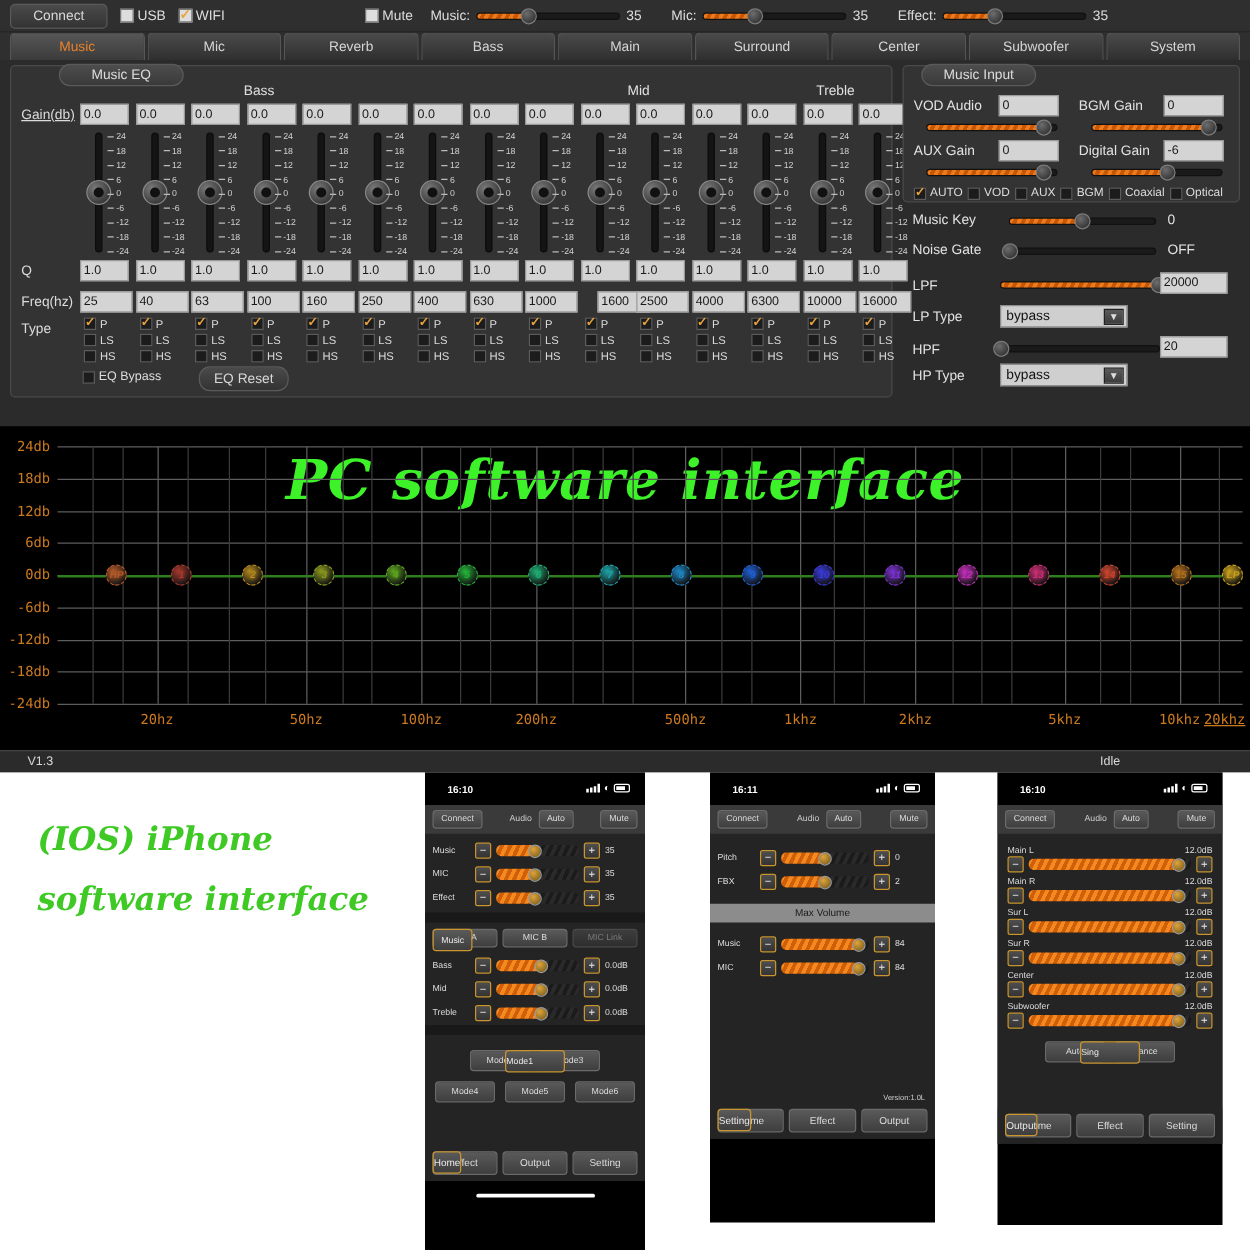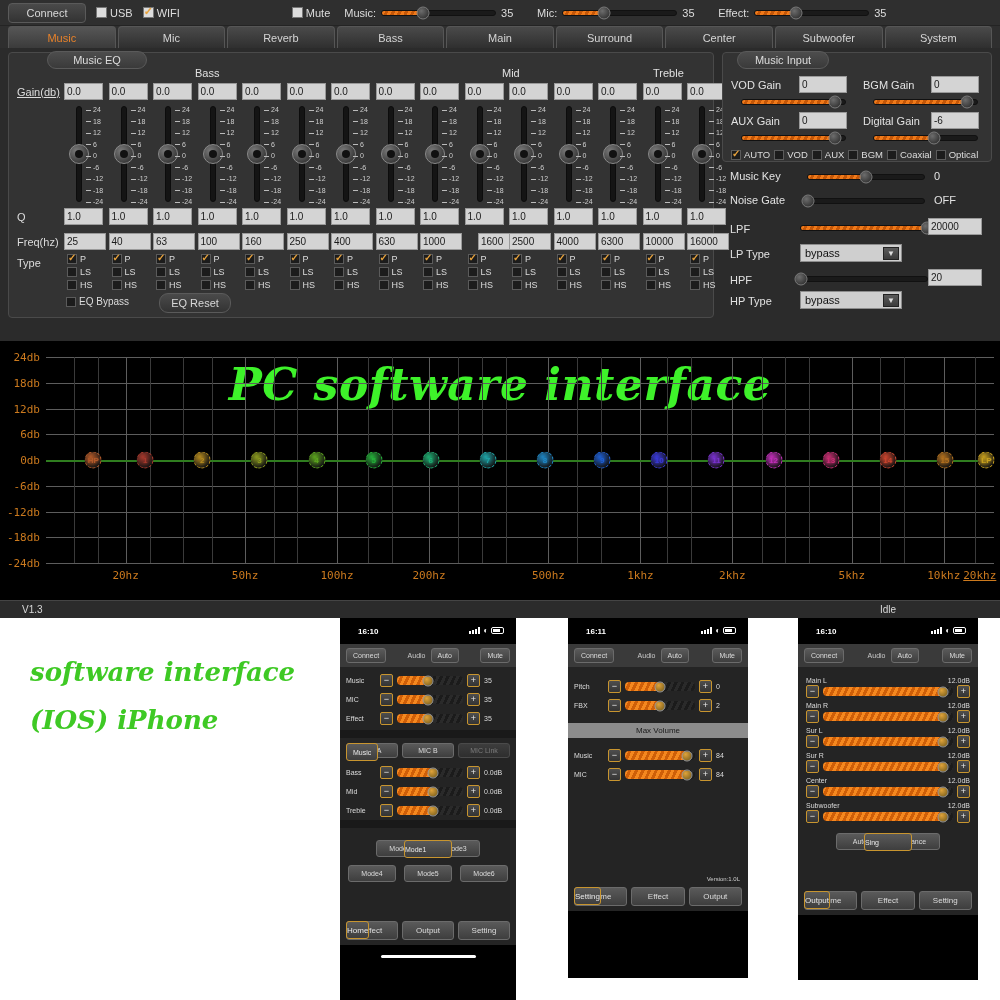--- a/index.html
+++ b/index.html
@@ -135,21 +135,21 @@
   .gline-v { position:absolute; top:0; bottom:0; width:1px; background:#5d5d5d; }
   .gline-v.minor { background:#3a3a3a; }
   .ylab { position:absolute; right:calc(100% + 6px); font-size:11px; color:#cc7a1e;
           transform:translateY(-50%); white-space:nowrap; font-family:"DejaVu Sans Mono", monospace;}
   .xlab { position:absolute; top:calc(100% + 6px); font-size:11px; color:#cc7a1e;
           transform:translateX(-50%); white-space:nowrap; font-family:"DejaVu Sans Mono", monospace;}
   #curve { position:absolute; left:0; right:0; height:2px; background:#2f7d1f; }
   .node {
     position:absolute; width:17px; height:17px; border-radius:50%;
     transform:translate(-50%,-50%); display:flex; align-items:center; justify-content:center;
-    font-size:8px; font-weight:bold; color:#fff;
+    font-size:8px; font-weight:bold; font-style:italic; color:#fff;
   }
   #watermark {
     position:absolute; left:0; right:0; top:18px; text-align:center;
     font-family:"DejaVu Serif", serif; font-style:italic; font-weight:bold;
     font-size:44px; color:#3ef22a; letter-spacing:0.5px;
   }
   #statusbar {
     position:absolute; left:0; top:600px; width:1000px; height:18px; background:#2b2b2b;
     display:flex; align-items:center; font-size:10px; color:#d8d8d8;
     border-top:1px solid #444;
@@ -741,21 +741,21 @@
         <span class="cbs"></span>
         <span style="font-size:10px;">EQ Bypass</span>
       </div>
       <div class="btn3d" style="position:absolute; left:150px; top:240px; width:72px; border-radius:9px;">EQ Reset</div>
     </div>
 
     <div id="input-panel">
       <div class="grouptab" style="left:14px; width:92px;">Music Input</div>
       <div id="input-gains">
           <div>
-            <div class="rlabel" style="left:8px; top:26px;">VOD Gain</div>
+            <div class="rlabel" style="left:8px; top:26px;">VOD Audio</div>
             <div class="tbox" style="left:76px; top:23px; width:48px;">0</div>
             <div class="track" style="position:absolute; left:18px; top:46px; width:105px;">
               <div class="fill" style="width:90%"></div>
               <div class="knob" style="left:90%"></div>
             </div>
           </div>
           <div>
             <div class="rlabel" style="left:140px; top:26px;">BGM Gain</div>
             <div class="tbox" style="left:208px; top:23px; width:48px;">0</div>
             <div class="track" style="position:absolute; left:150px; top:46px; width:105px;">
@@ -935,22 +935,22 @@
   </div>
 
   <div id="statusbar">
     <span id="ver">V1.3</span>
     <span id="idle">Idle</span>
   </div>
 </div>
 
 <div id="bottom">
   <div id="ios-caption">
+    <div>(IOS) iPhone</div>
     <div>software interface</div>
-    <div>(IOS) iPhone</div>
   </div>
   <div id="phones">
       <div class="phone" style="left: 340px; width: 176px; height: 382px;">
         <div class="ph-status">
           <span class="t">16:10</span>
           <span class="r">
             <span class="bars">
               <i style="height:3px"></i>
               <i style="height:4px"></i>
               <i style="height:5px"></i>

